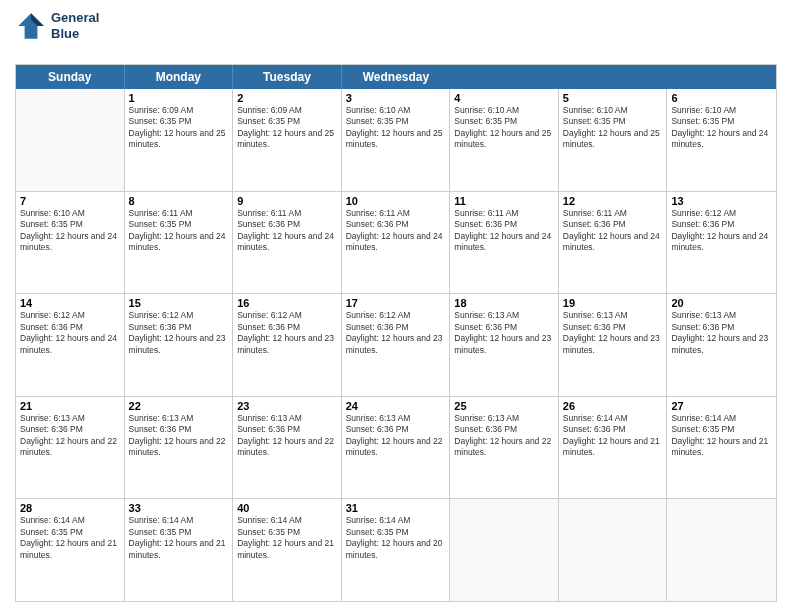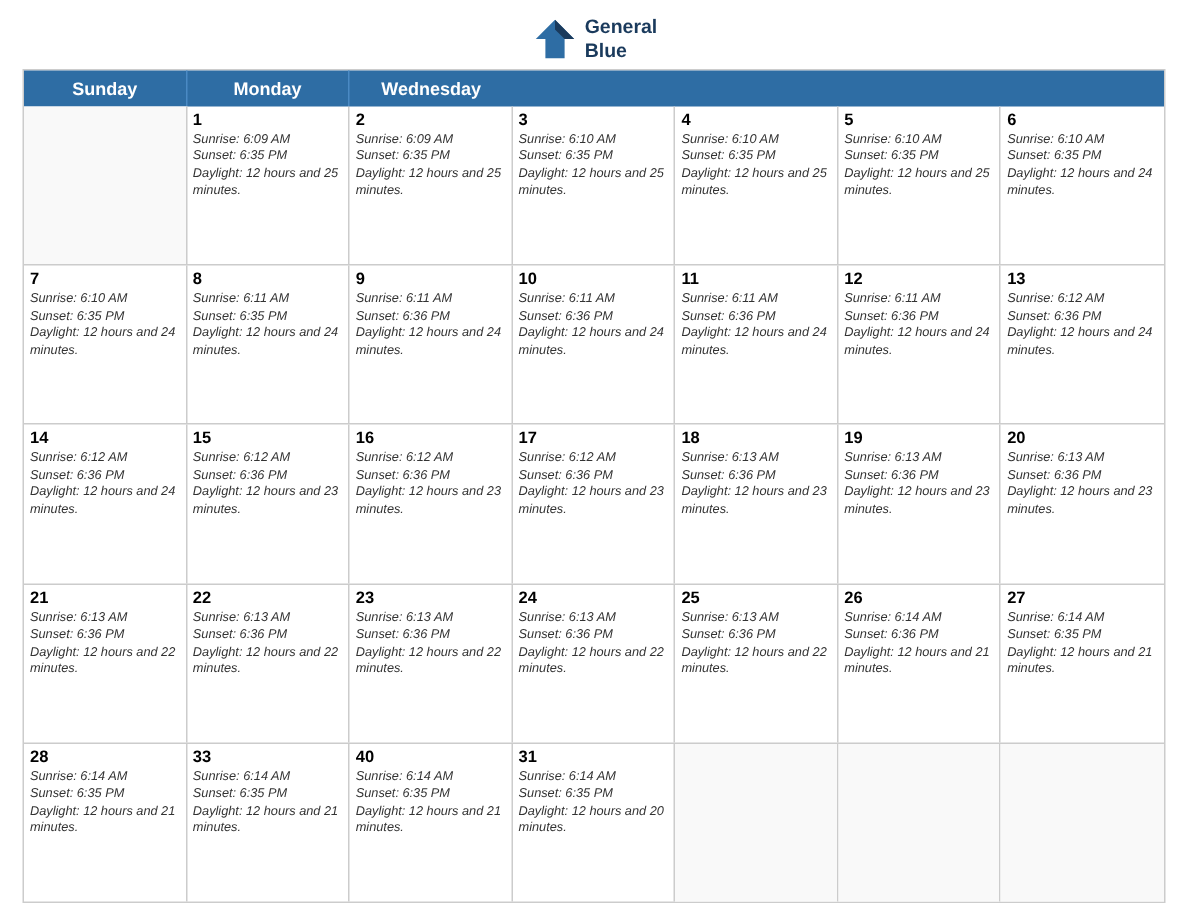--- a/index.html
+++ b/index.html
@@ -12,23 +12,23 @@
     }
     .page {
       width: 792px;
       height: 612px;
       padding: 10px 15px 10px 15px;
       display: flex;
       flex-direction: column;
     }
     .header {
       display: flex;
-      justify-content: center;
+      justify-content: flex-start;
       align-items: flex-start;
-      margin-bottom: 4px;
+      margin-bottom: 22px;
     }
     .logo {
       display: flex;
       align-items: center;
       gap: 4px;
     }
     .logo-text {
       font-size: 13px;
       font-weight: bold;
       color: #1a3a5c;
@@ -98,21 +98,20 @@
       font-size: 11px;
       font-weight: bold;
       color: #000;
       display: block;
       margin-bottom: 1px;
     }
     .cell-text {
       font-size: 8.5px;
       color: #333;
       line-height: 1.35;
-      font-style: italic;
     }
   </style>
 </head>
 <body>
 
 <div class="page">
   <div class="header">
     <div class="logo">
       <svg class="logo-icon" viewBox="0 0 40 40">
         <polygon points="20,4 36,20 28,20 28,36 12,36 12,20 4,20" fill="#2e6da4"></polygon>
@@ -126,20 +125,21 @@
     <div class="title-block">
       <div class="month-title"></div>
       <div class="location"></div>
     </div>
   </div>
 
   <div class="calendar">
     <div class="cal-header">
     <div class="cal-header-cell">Sunday</div>
         <div class="cal-header-cell">Monday</div>
+        <div class="cal-header-cell">Tuesday</div>
         <div class="cal-header-cell">Wednesday</div>
       </div>
     <div class="cal-body">
     <div class="cal-row">
           <div class="cal-cell empty"></div>
           <div class="cal-cell">
             <span class="day-num">1</span>
             <div class="cell-text">Sunrise: 6:09 AM<br>Sunset: 6:35 PM<br>Daylight: 12 hours and 25 minutes.</div>
           </div>
           <div class="cal-cell">

